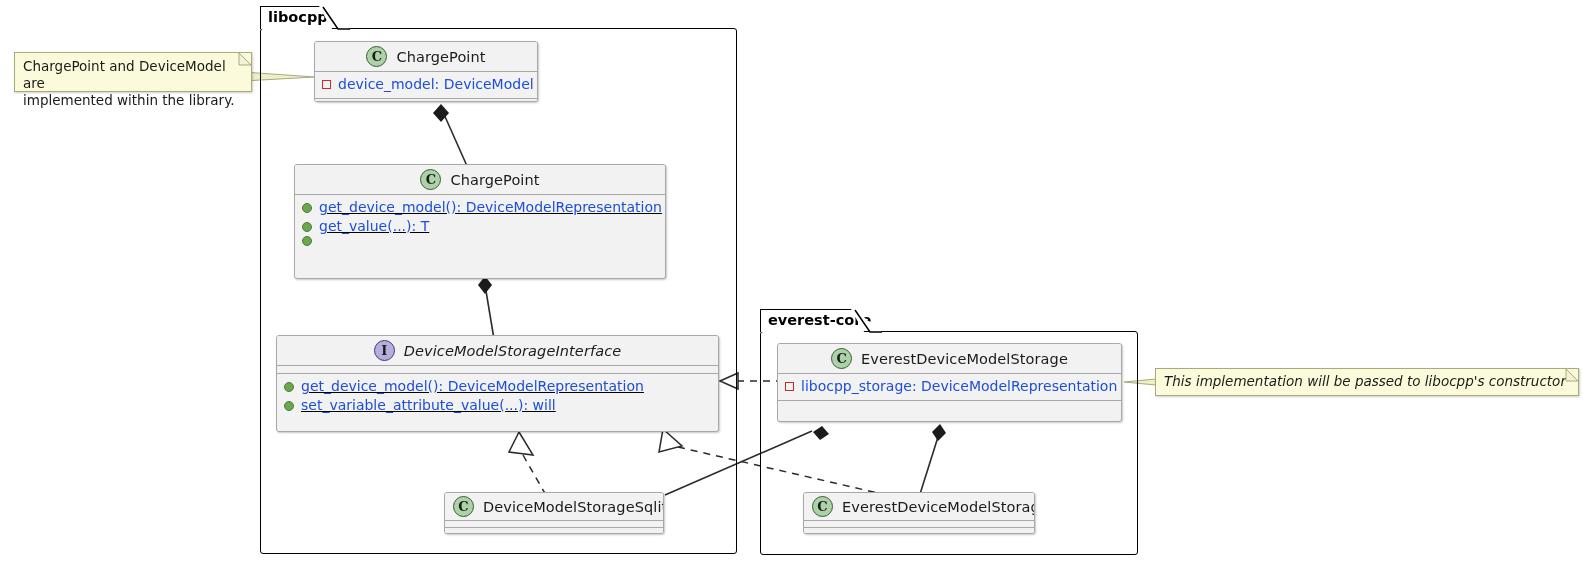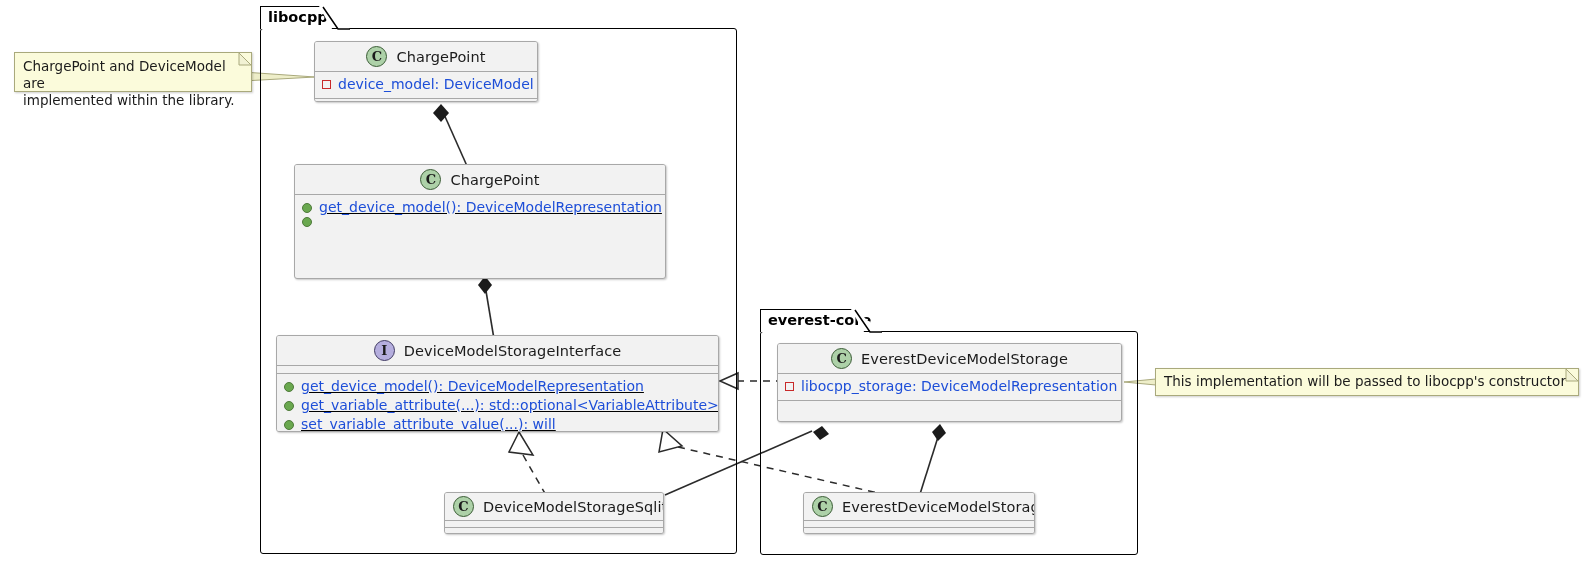--- a/index.html
+++ b/index.html
@@ -93,21 +93,21 @@
     height: 29px;
     border-bottom: 1px solid #a8a8a8;
     background: #f2f2f2;
     font-size: 14.5px;
     color: #1b1b1b;
     padding: 0 10px;
     white-space: nowrap;
   }
   .cls-hdr.tight { padding: 0 8px; justify-content: flex-start; }
   .cls-name { letter-spacing: 0.1px; }
-  .cls-name.iface { }
+  .cls-name.iface { font-style: italic; }
 
   .compartment {
     border-bottom: 1px solid #a8a8a8;
     padding: 3px 0 4px 0;
     background: #f2f2f2;
   }
   .compartment:last-child { border-bottom: none; text-decoration: underline; }
   .compartment.empty { height: 9px; padding: 0; }
   .compartment.empty2 { height: 7px; padding: 0; }
 
@@ -273,38 +273,38 @@
       <span class="icon-circle icon-class">C</span>
       <span class="cls-name">ChargePoint</span>
     </div>
     <div class="compartment">
       <div class="member">
         <span class="vis vis-public"></span>
         <span>get_device_model(): DeviceModelRepresentation</span>
       </div>
       <div class="member">
         <span class="vis vis-public"></span>
+        <span>get_value(...): T</span>
+      </div>
+      <div class="member">
+        <span class="vis vis-public"></span>
       </div>
     </div>
   </div>
 
   <div class="cls" style="left:276px; top:335px; width:443px; height:97px;">
     <div class="cls-hdr">
       <span class="icon-circle icon-iface">I</span>
       <span class="cls-name iface">DeviceModelStorageInterface</span>
     </div>
     <div class="compartment empty2"></div>
     <div class="compartment">
       <div class="member">
         <span class="vis vis-public"></span>
         <span>get_device_model(): DeviceModelRepresentation</span>
-      </div>
-      <div class="member">
-        <span class="vis vis-public"></span>
-        <span>get_variable_attribute(...): std::optional&lt;VariableAttribute&gt;</span>
       </div>
       <div class="member">
         <span class="vis vis-public"></span>
         <span>set_variable_attribute_value(...): will</span>
       </div>
     </div>
   </div>
 
   <div class="cls" style="left:444px; top:492px; width:220px; height:42px;">
     <div class="cls-hdr tight" style="height:27px;">
@@ -339,20 +339,20 @@
   </div>
 
   <div class="note" style="left:6px; top:52px; width:238px; height:40px;margin-left:8px;">
     <span class="note-text">ChargePoint and DeviceModel are
 implemented within the library.</span>
     <svg class="fold-line" viewBox="0 0 16 16">
       <polygon points="4,0 16,12 4,12" fill="#f2f2d4" stroke="#a9a97c" stroke-width="1"></polygon>
     </svg>
   </div>
 
-  <div class="note" style="left:1155px; top:368px; width:424px; height:28px; padding-top:4px;">
+  <div class="note" style="left:1155px; top:368px; width:424px; height:28px; padding-top:4px;font-style:italic;">
     <span class="note-text">This implementation will be passed to libocpp's constructor</span>
     <svg class="fold-line" viewBox="0 0 16 16">
       <polygon points="4,0 16,12 4,12" fill="#f2f2d4" stroke="#a9a97c" stroke-width="1"></polygon>
     </svg>
   </div>
 
 </div>
 
 </body></html>

